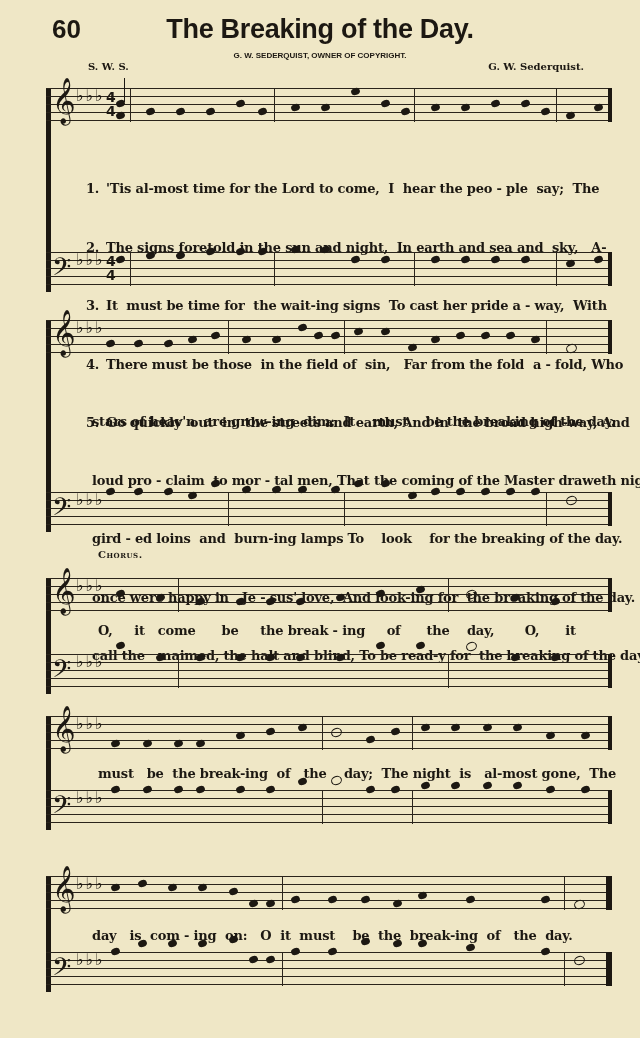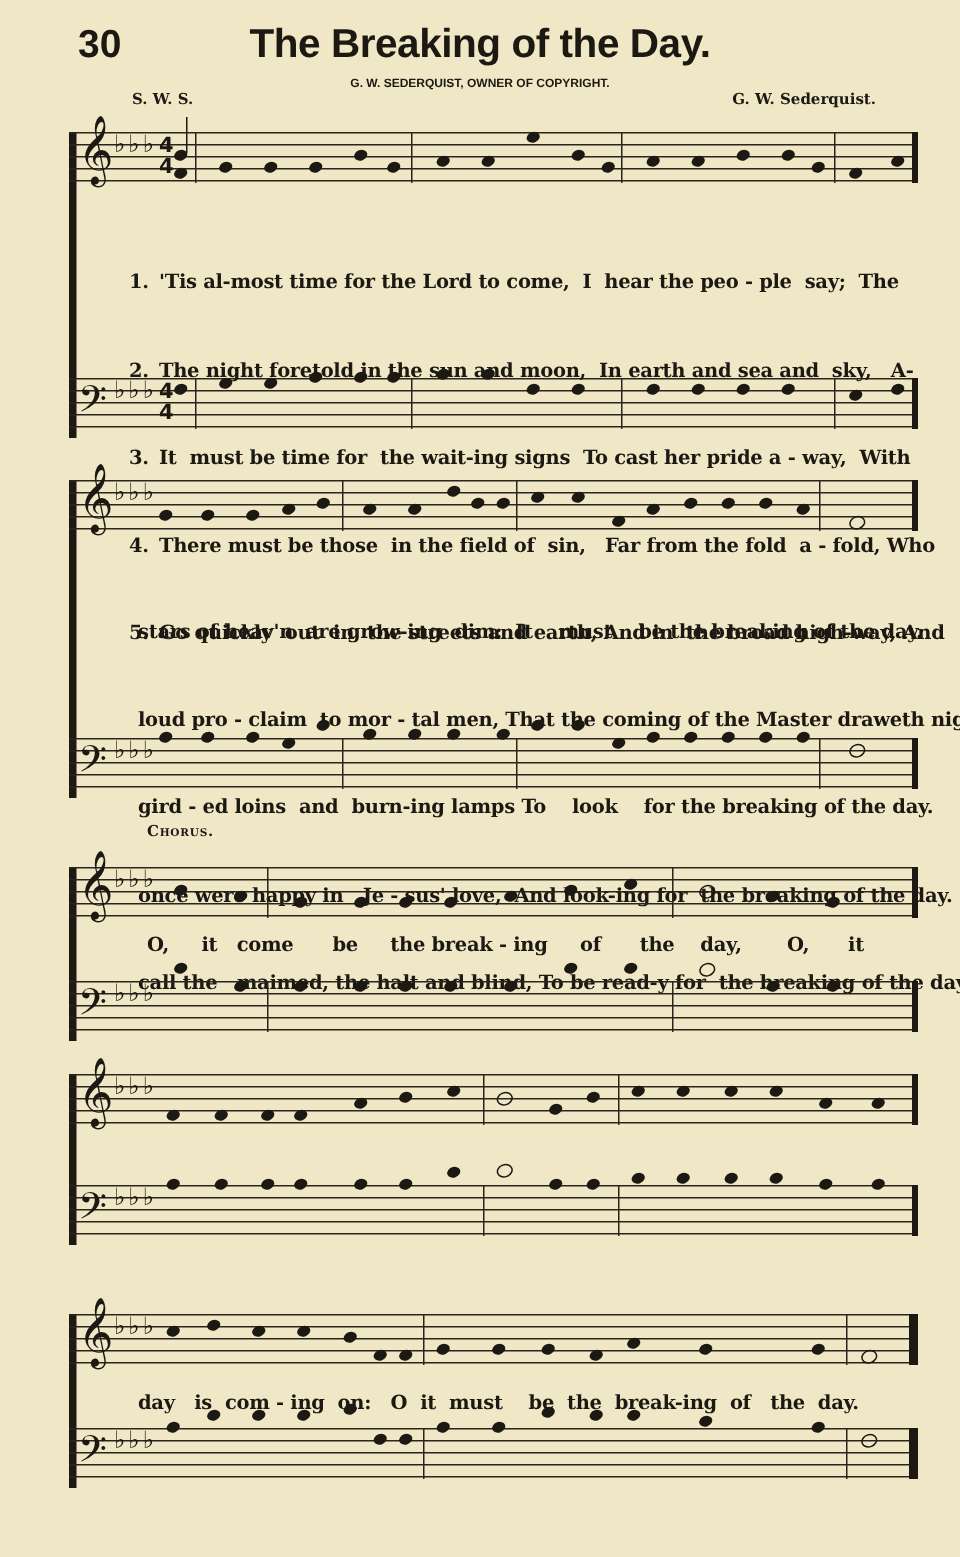--- a/index.html
+++ b/index.html
@@ -27,21 +27,21 @@
   .stem { position:absolute; width:1.2px; height:24px; background:#1c1812; }
   .verse-block { position:absolute; left:86px; font-size:13px; font-weight:bold; line-height:19.5px; white-space:pre; letter-spacing:-0.2px; }
   .verse-row { display:flex; }
   .verse-num { width:20px; }
   .lyric { position:absolute; left:88px; font-size:13px; font-weight:bold; white-space:pre; letter-spacing:-0.2px; }
   .chorus-label { position:absolute; left:98px; top:549px; font-size:10px; font-weight:bold; font-variant:small-caps; letter-spacing:0.5px; }
 </style>
 </head>
 <body>
 
-<div class="page-num">30</div>
+<div class="page-num">60</div>
 <div class="title">The Breaking of the Day.</div>
 <div class="copyright">G. W. SEDERQUIST, OWNER OF COPYRIGHT.</div>
 <div class="author-left">S. W. S.</div>
 <div class="author-right">G. W. Sederquist.</div>
 
 <div class="system" style="top:88px;height:206px;">
   <div class="brace" style="top:0;height:204px;"></div>
   <div class="staff" style="top:0;">
     <div class="line" style="top:0"></div>
       <div class="line" style="top:8px"></div>
@@ -105,21 +105,21 @@
       <div class="note" style="left:415px;top:4px"></div>
       <div class="note" style="left:445px;top:4px"></div>
       <div class="note" style="left:475px;top:4px"></div>
     <div class="note" style="left:520px;top:8px"></div>
       <div class="note" style="left:548px;top:4px"></div>
   </div>
 </div>
 
 <div class="verse-block" style="top:140px;">
   <div class="verse-row"><span class="verse-num">1.</span><span>'Tis al-most time for the Lord to come,  I  hear the peo - ple  say;  The</span></div>
-  <div class="verse-row"><span class="verse-num">2.</span><span>The night foretold in the sun and moon,  In earth and sea and  sky,   A-</span></div>
+  <div class="verse-row"><span class="verse-num">2.</span><span>The signs foretold in the sun and night,  In earth and sea and  sky,   A-</span></div>
   <div class="verse-row"><span class="verse-num">3.</span><span>It  must be time for  the wait-ing signs  To cast her pride a - way,  With</span></div>
   <div class="verse-row"><span class="verse-num">4.</span><span>There must be those  in the field of  sin,   Far from the fold  a - fold, Who</span></div>
   <div class="verse-row"><span class="verse-num">5.</span><span>Go quickly  out  in  the streets and earth, And in  the broad high-way, And</span></div>
 </div>
 
 <div class="system" style="top:320px;height:214px;">
   <div class="brace" style="top:0;height:212px;"></div>
   <div class="staff" style="top:0;">
     <div class="line" style="top:0"></div>
       <div class="line" style="top:8px"></div>
@@ -271,20 +271,21 @@
     <div class="note" style="left:285px;top:12px;background:transparent;border:1.5px solid #1c1812;"></div>
       <div class="note" style="left:320px;top:20px"></div>
       <div class="note" style="left:345px;top:12px"></div>
     <div class="note" style="left:375px;top:8px"></div>
       <div class="note" style="left:405px;top:8px"></div>
       <div class="note" style="left:437px;top:8px"></div>
       <div class="note" style="left:467px;top:8px"></div>
       <div class="note" style="left:500px;top:16px"></div>
       <div class="note" style="left:535px;top:16px"></div>
   </div>
+  <div class="lyric" style="top:50px;left:52px;">must   be  the break-ing  of   the    day;  The night  is   al-most gone,  The</div>
   <div class="staff" style="top:74px;">
     <div class="line" style="top:0"></div>
       <div class="line" style="top:8px"></div>
       <div class="line" style="top:16px"></div>
       <div class="line" style="top:24px"></div>
       <div class="line" style="top:32px"></div>
     <span class="clef" style="font-size:30px;top:-2px;">𝄢</span>
     <span class="key">♭♭♭</span>
     <div class="bar" style="left:276px"></div>
       <div class="bar" style="left:366px"></div>

